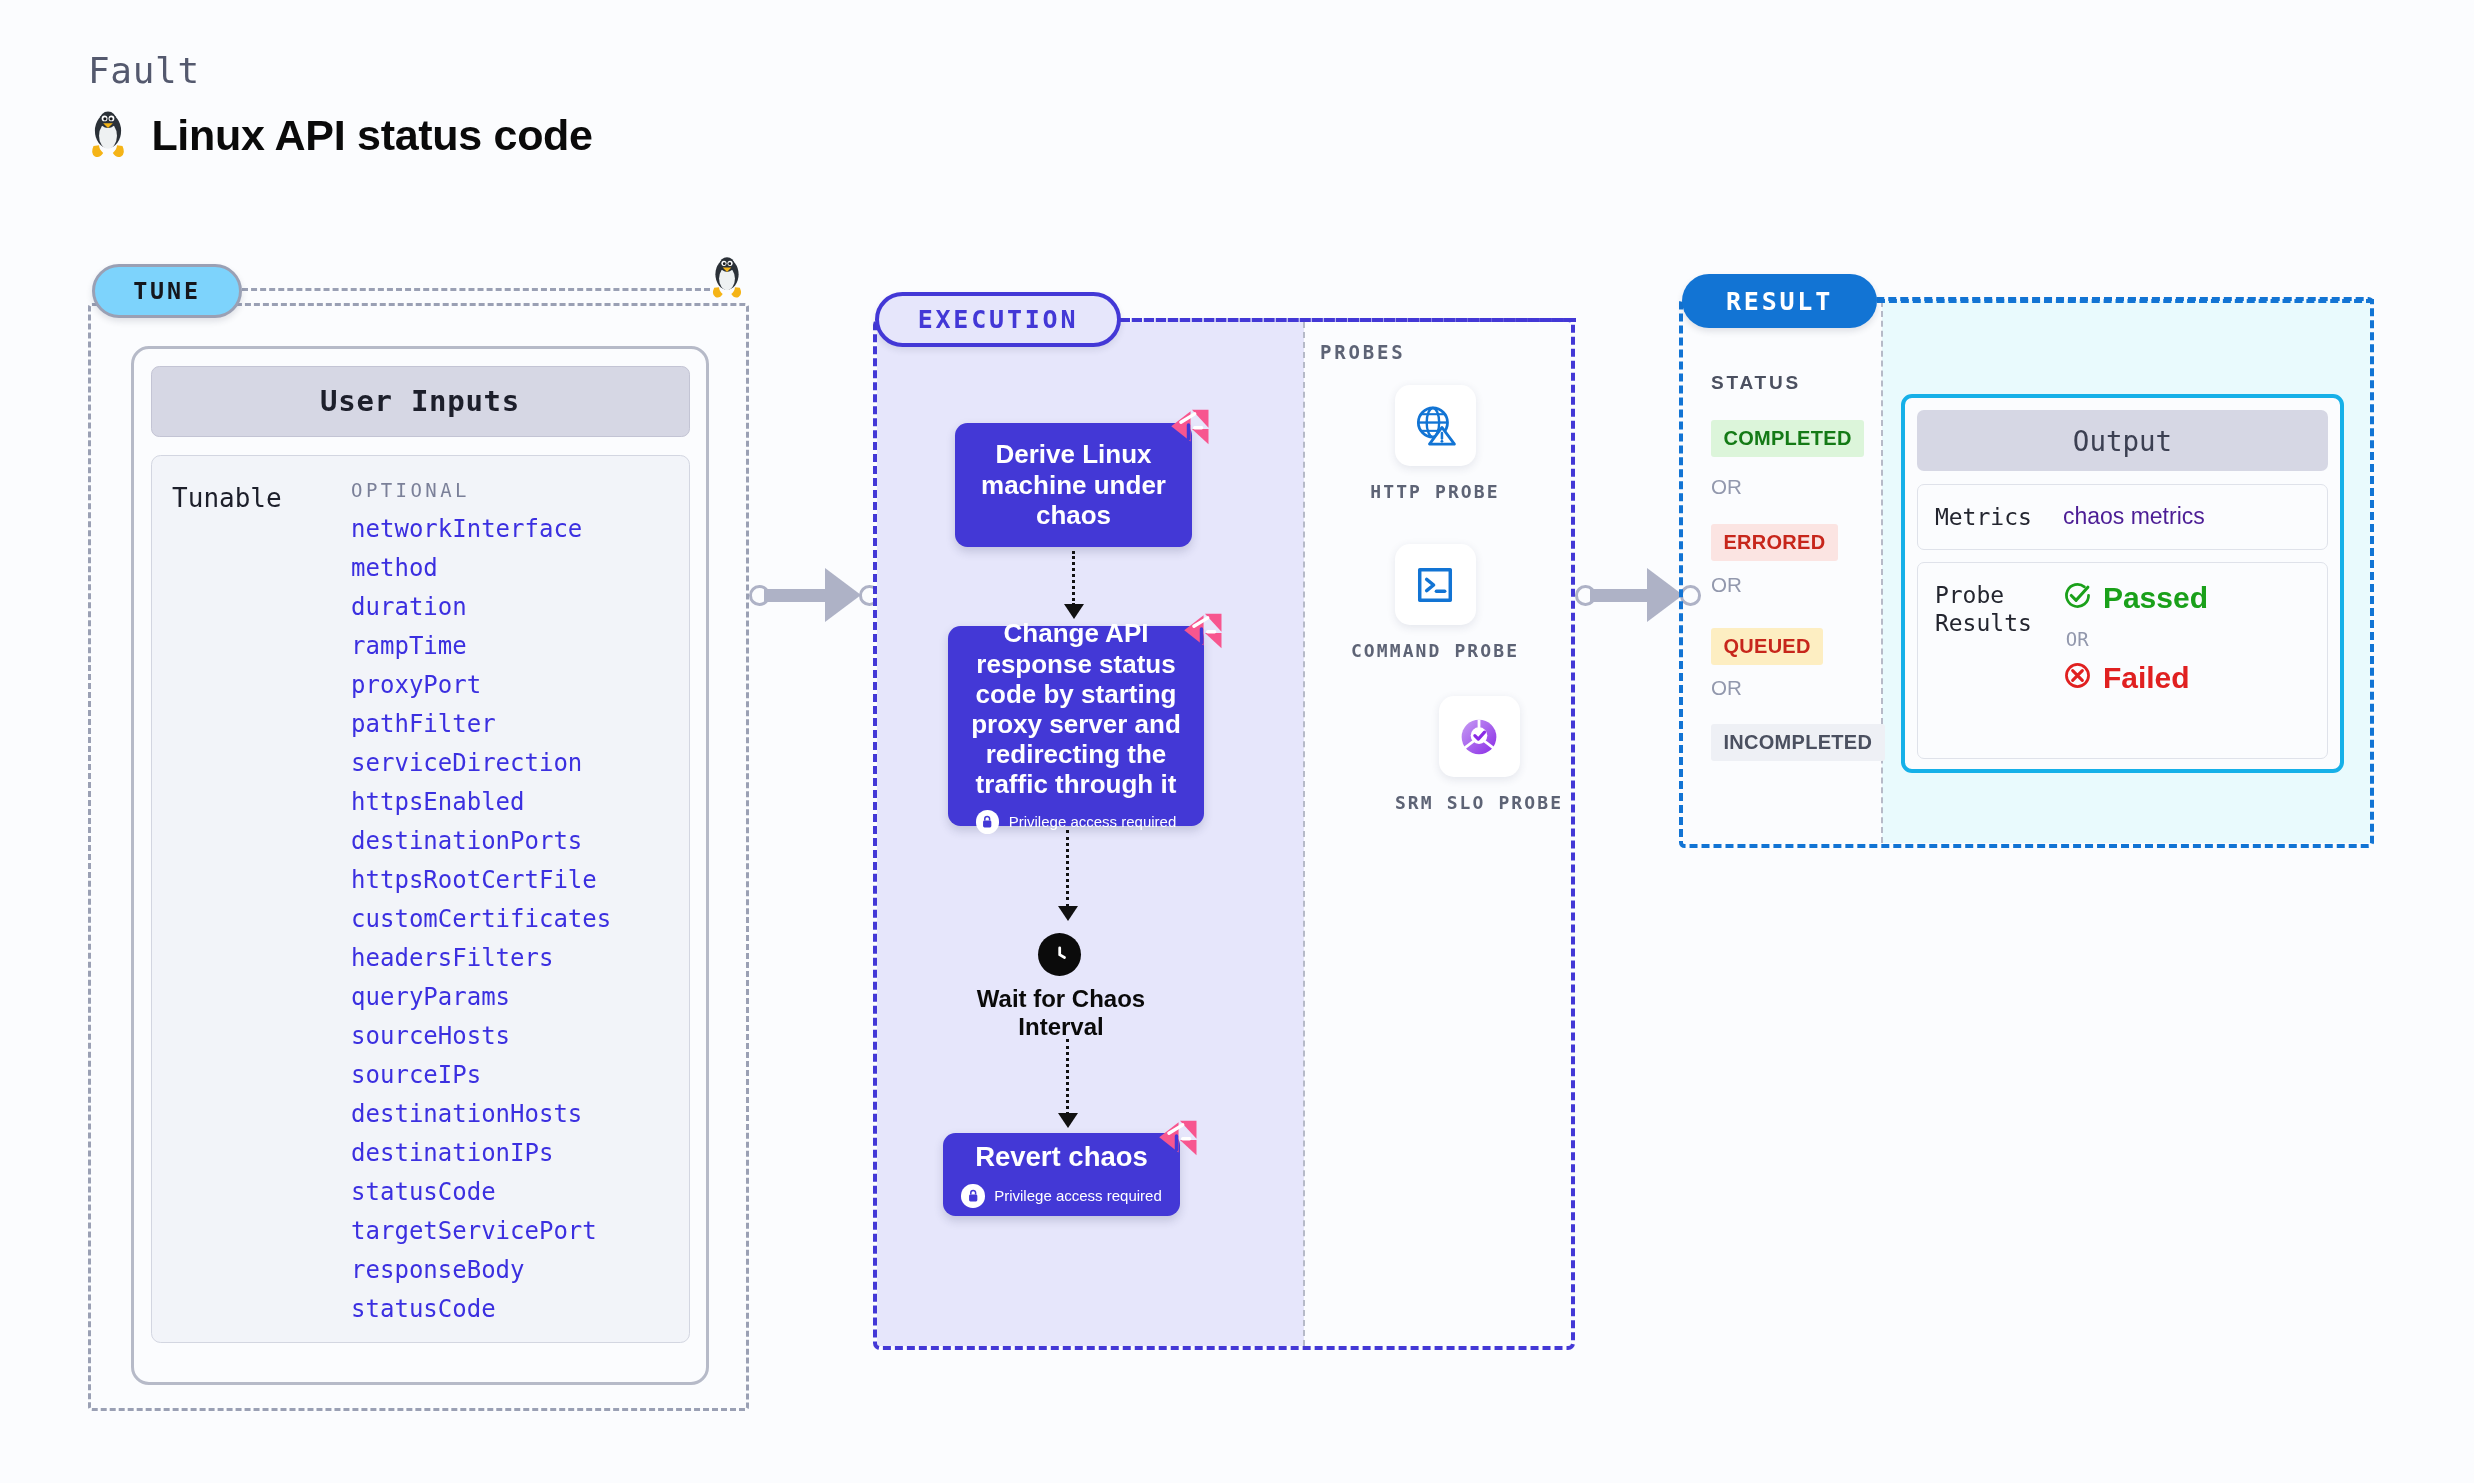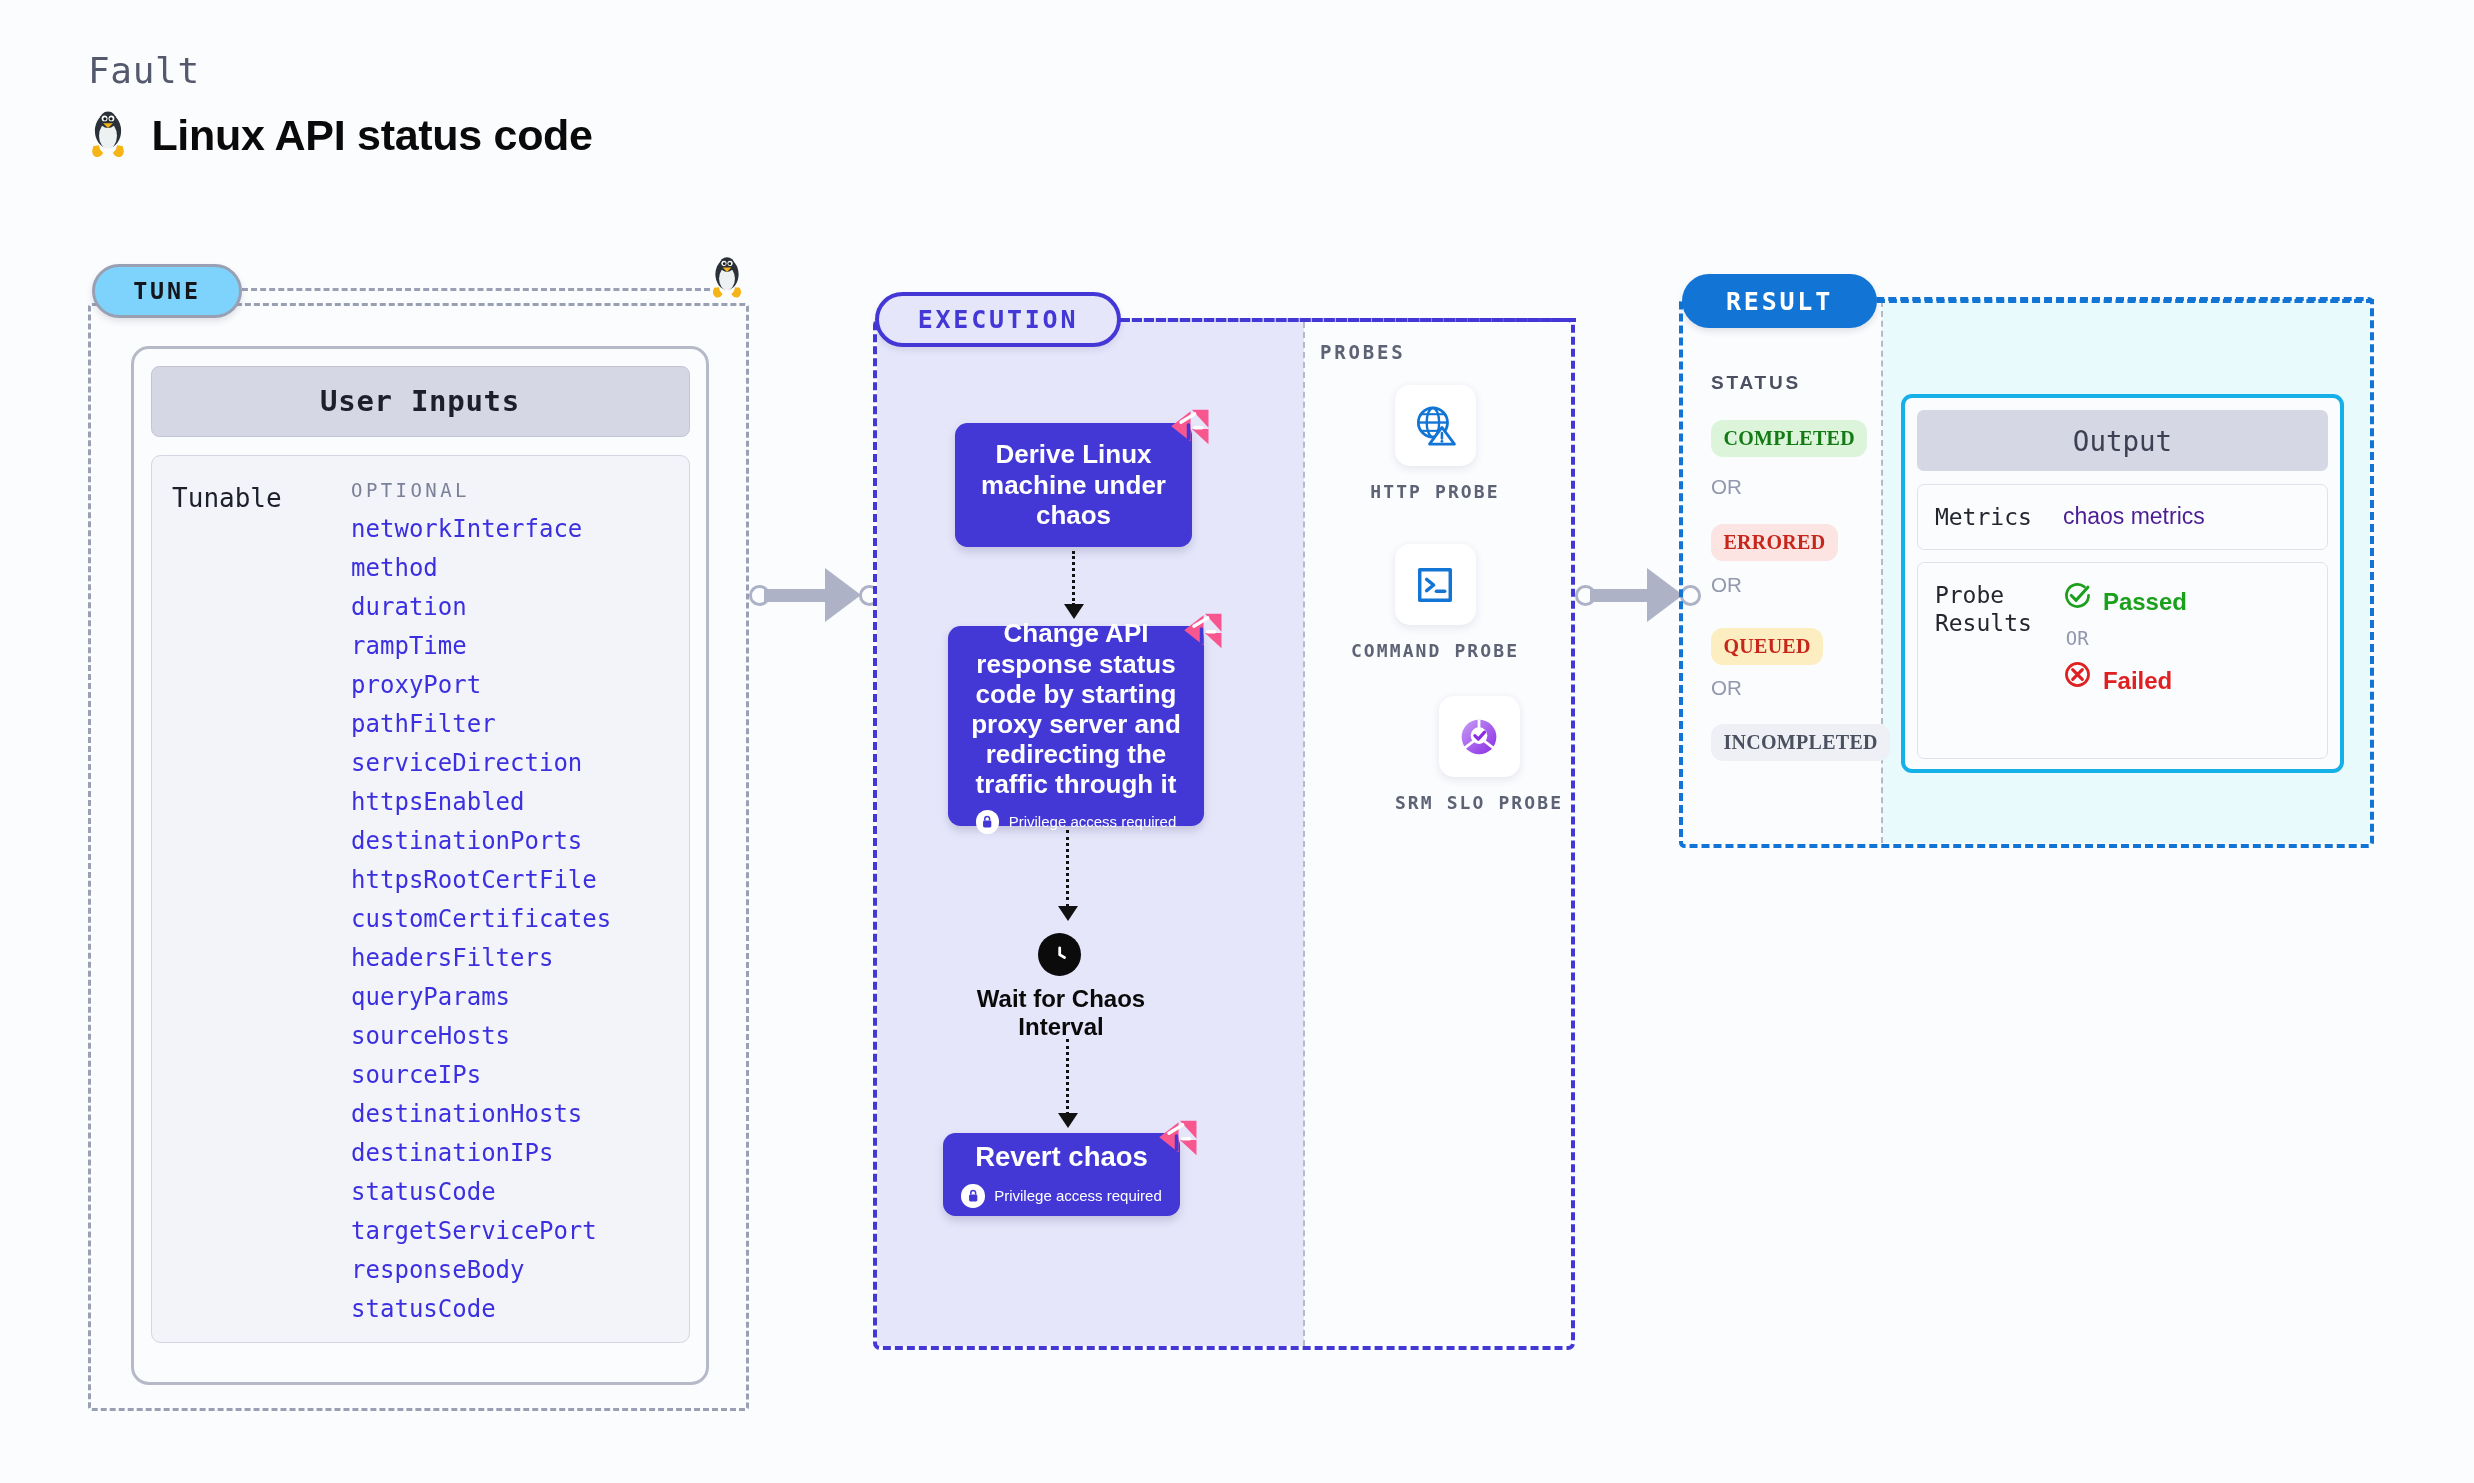--- a/index.html
+++ b/index.html
@@ -276,24 +276,24 @@
   #status-heading {
     position: absolute; left: 1711px; top: 372px;
     font-family: "Liberation Sans", sans-serif;
     font-size: 19px; font-weight: bold; color: #4b5060;
     letter-spacing: 2.8px;
   }
   .status-badge {
     position: absolute;
     display: inline-flex; align-items: center; justify-content: center;
     padding: 6.9px 12.4px;
-    border-radius: 12px;
+    border-radius: 3px;
     font-size: 20px; font-weight: bold;
     letter-spacing: 0.3px;
-    font-family: Liberation Serif, serif;
+    font-family: Liberation Sans, sans-serif;
   }
   #badge-completed { left: 1711px; top: 420px; background: #dcf5da; color: #147a16; }
   #badge-errored   { left: 1711px; top: 524px; background: #fbe4e2; color: #c7261b; }
   #badge-queued    { left: 1711px; top: 628px; background: #fdeec2; color: #c7261b; }
   #badge-incompleted { left: 1711px; top: 724px; background: #eef0f5; color: #4b5060; }
   .or-text {
     position: absolute;
     font-size: 20.6px; color: #9298ad;
     font-family: "Liberation Sans", sans-serif;
   }
@@ -332,22 +332,22 @@
     font-family: "DejaVu Sans Mono", monospace;
     font-size: 23px; color: #23252f;
     width: 128px; flex-shrink: 0; line-height: 1.22;
   }
   #metrics-value {
     font-family: Liberation Sans, sans-serif;
     font-size: 23px; color: #4c1d95;
   }
   #probe-results-row { height: 197px; align-items: flex-start; }
   .result-line {
-    display: flex; align-items: flex-end; gap: 11px;
-    font-size: 24px; font-weight: bold;
+    display: flex; align-items: flex-start; gap: 11px;
+    font-size: 30px; font-weight: bold;
   }
   #passed-line { color: #1aa01a; }
   #failed-line { color: #e02020; margin-top: 6.9px; }
   #probe-or {
     font-size: 19px; color: #9298ad; font-weight: normal;
     margin: 11px 0 11px 2.8px;
     font-family: "DejaVu Sans Mono", monospace;
   }
 
   

